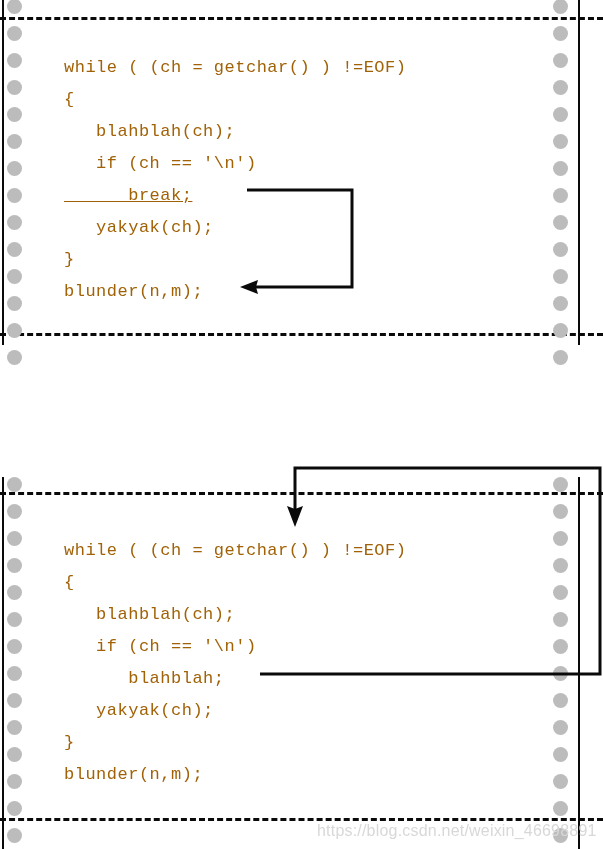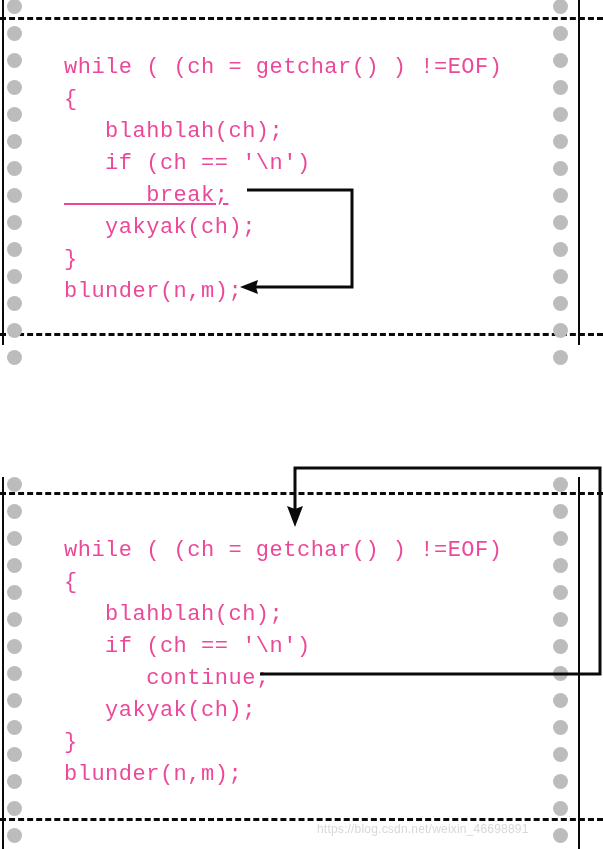--- a/index.html
+++ b/index.html
@@ -55,42 +55,42 @@
     margin-top: -7px;
     border-radius: 50%;
     background: #bcbcbc;
   }
 
   
   .code {
     position: absolute;
     white-space: pre;
     font-family: "Liberation Mono", "DejaVu Sans Mono", monospace;
-    font-size: 22px;
+    font-size: 17px;
     line-height: 32px;
-    color: #ec4899;
+    color: #a16207;
     letter-spacing: 0.5px;
   }
   .code-block { position: absolute; }
 
   
   #arrows {
     position: absolute;
     left: 0;
     top: 0;
     width: 603px;
     height: 849px;
     pointer-events: none;
   }
 
   
   .watermark {
     position: absolute;
     font-family: "Liberation Sans", sans-serif;
-    font-size: 12px;
+    font-size: 16px;
     color: #d8d8d8;
     white-space: nowrap;
     letter-spacing: 0.2px;
   }
 </style>
 </head>
 <body>
 
 <div id="page">
 
@@ -185,21 +185,21 @@
     <span class="hole" style="top:304px;"></span>
     <span class="hole" style="top:331px;"></span>
     <span class="hole" style="top:358px;"></span>
   </div>
 
   <div class="code-block" style="left:64px; top:535px;">
     <div class="code" style="left:0; top:0px;">while ( (ch = getchar() ) !=EOF)</div>
     <div class="code" style="left:0; top:32px;">{</div>
     <div class="code" style="left:0; top:64px;">   blahblah(ch);</div>
     <div class="code" style="left:0; top:96px;">   if (ch == '\n')</div>
-    <div class="code" style="left:0; top:128px;">      continue;</div>
+    <div class="code" style="left:0; top:128px;">      blahblah;</div>
     <div class="code" style="left:0; top:160px;">   yakyak(ch);</div>
     <div class="code" style="left:0; top:192px;">}</div>
     <div class="code" style="left:0; top:224px;">blunder(n,m);</div>
   </div>
 
   <svg id="arrows" viewBox="0 0 603 849" xmlns="http://www.w3.org/2000/svg">
 
     <g>
       <path d="M 247 190 L 352 190 L 352 287 L 252 287" fill="none" stroke="#0a0a0a" stroke-width="3"></path>
       <polygon points="240,287 258,280 256,287 258,294" fill="#0a0a0a"></polygon>

